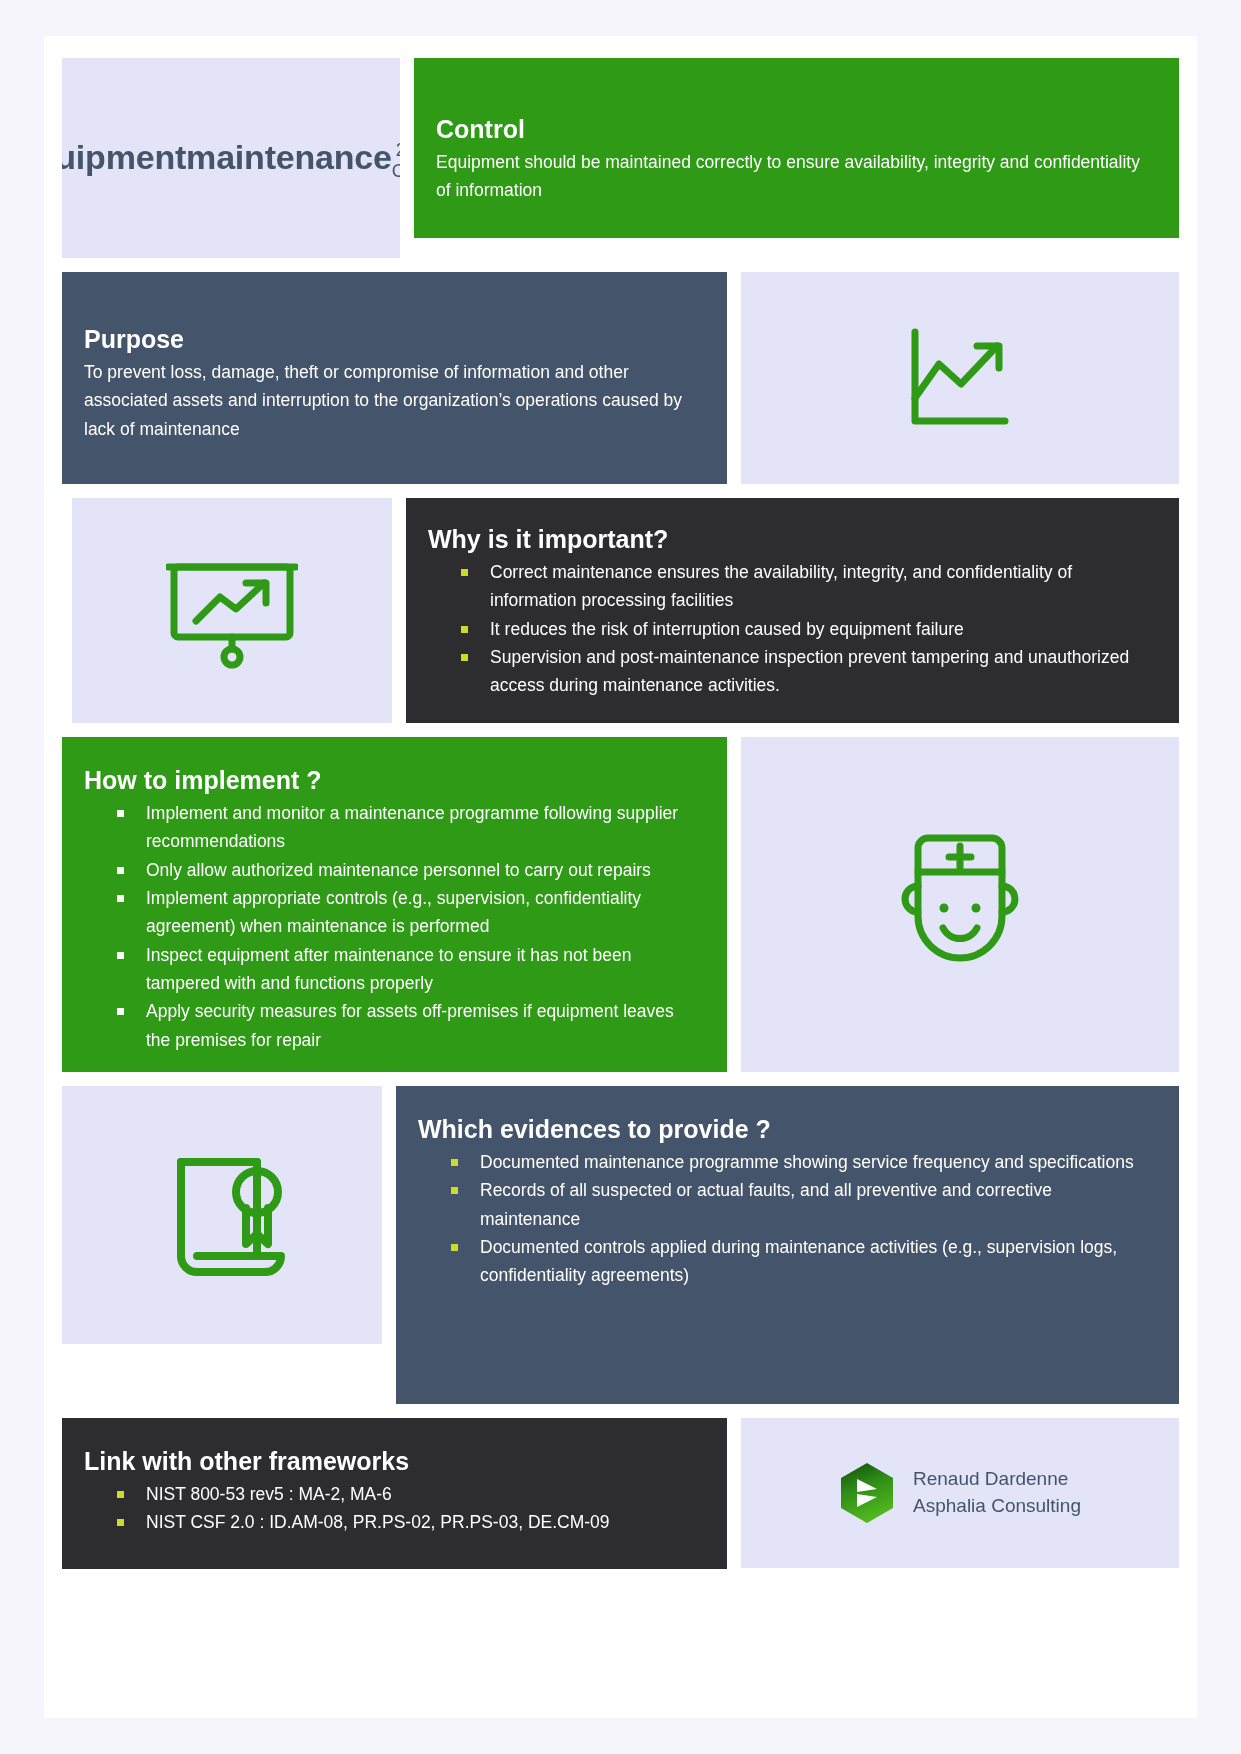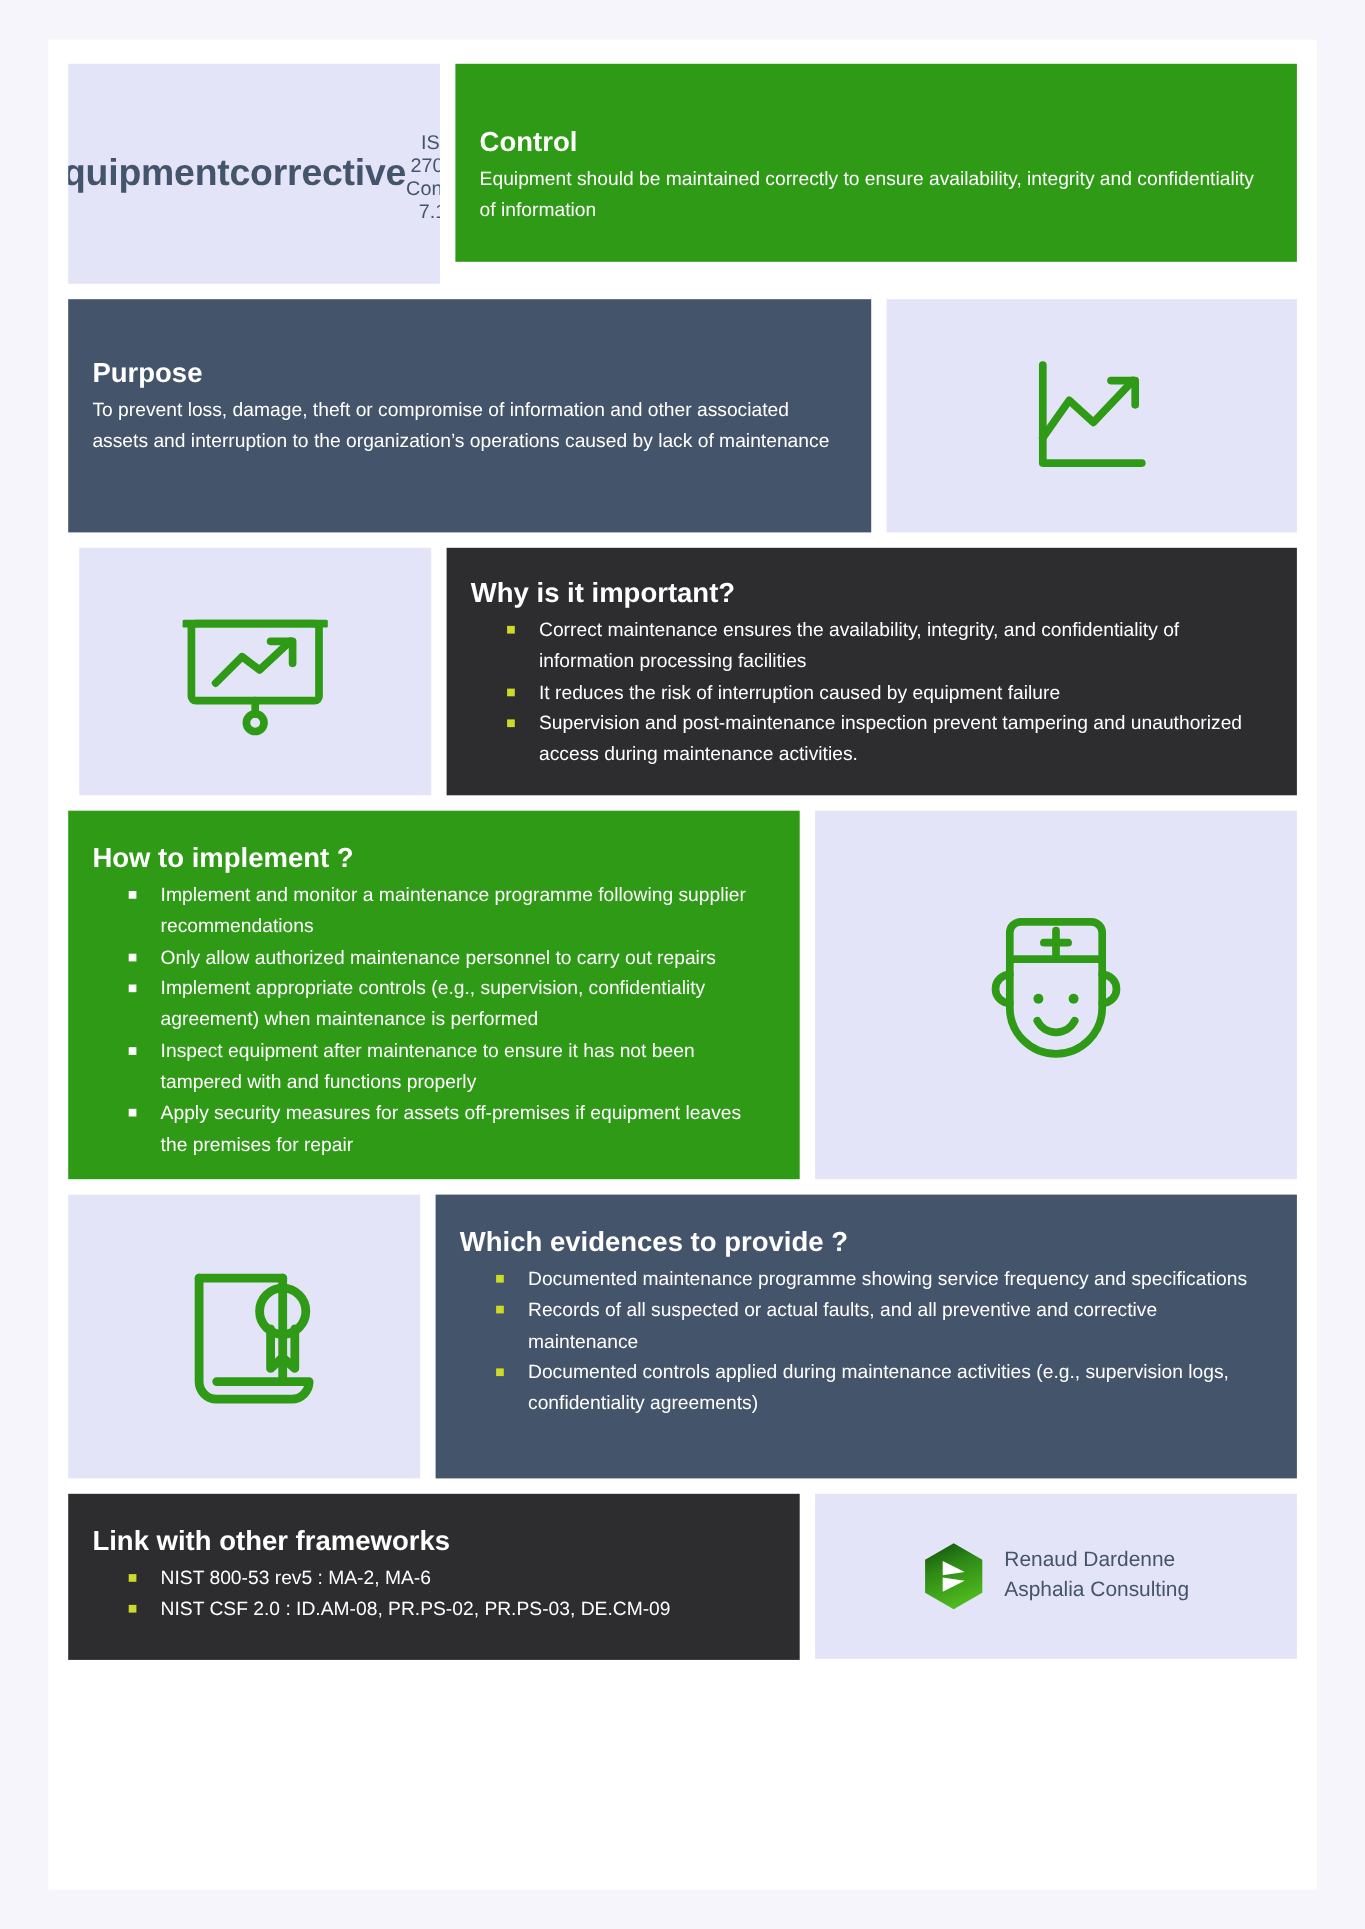--- a/index.html
+++ b/index.html
@@ -95,21 +95,21 @@
   .control-blk {
     flex: 1;
     margin-left: 14px;
     height: 180px;
     padding: 56px 34px 20px 22px;
   }
 
   
   .r2 { margin-bottom: 14px; }
   .purpose-blk {
-    width: 730px;
+    width: 665px;
     height: 212px;
     padding: 52px 24px 18px 22px;
   }
   .icon-blk-1 {
     flex: 1;
     margin-left: 14px;
     height: 212px;
     display: flex;
     align-items: center;
     justify-content: center;
@@ -152,21 +152,21 @@
   .icon-blk-4 {
     width: 320px;
     height: 258px;
     display: flex;
     align-items: center;
     justify-content: center;
   }
   .evid-blk {
     flex: 1;
     margin-left: 14px;
-    height: 258px;
+    height: 318px;
     padding: 28px 28px 14px 22px;
   }
 
   
   .fw-blk {
     width: 665px;
     height: 151px;
     padding: 28px 20px 16px 22px;
   }
   .brand-blk {
@@ -189,21 +189,21 @@
 </style>
 </head>
 <body>
 
 <div class="page">
  <div class="sheet">
 
   <div class="row r1">
     <div class="blk lav title-blk">
       <div class="title-main">Equipment</div>
-      <div class="title-main">corrective</div>
+      <div class="title-main">maintenance</div>
       <div class="title-sub">ISO 27002 Control 7.13</div>
     </div>
     <div class="blk green control-blk">
       <div class="sec-head">Control</div>
       <div class="sec-body">Equipment should be maintained correctly to ensure availability, integrity and confidentiality of information</div>
     </div>
   </div>
 
   <div class="row r2">
     <div class="blk slate purpose-blk">

